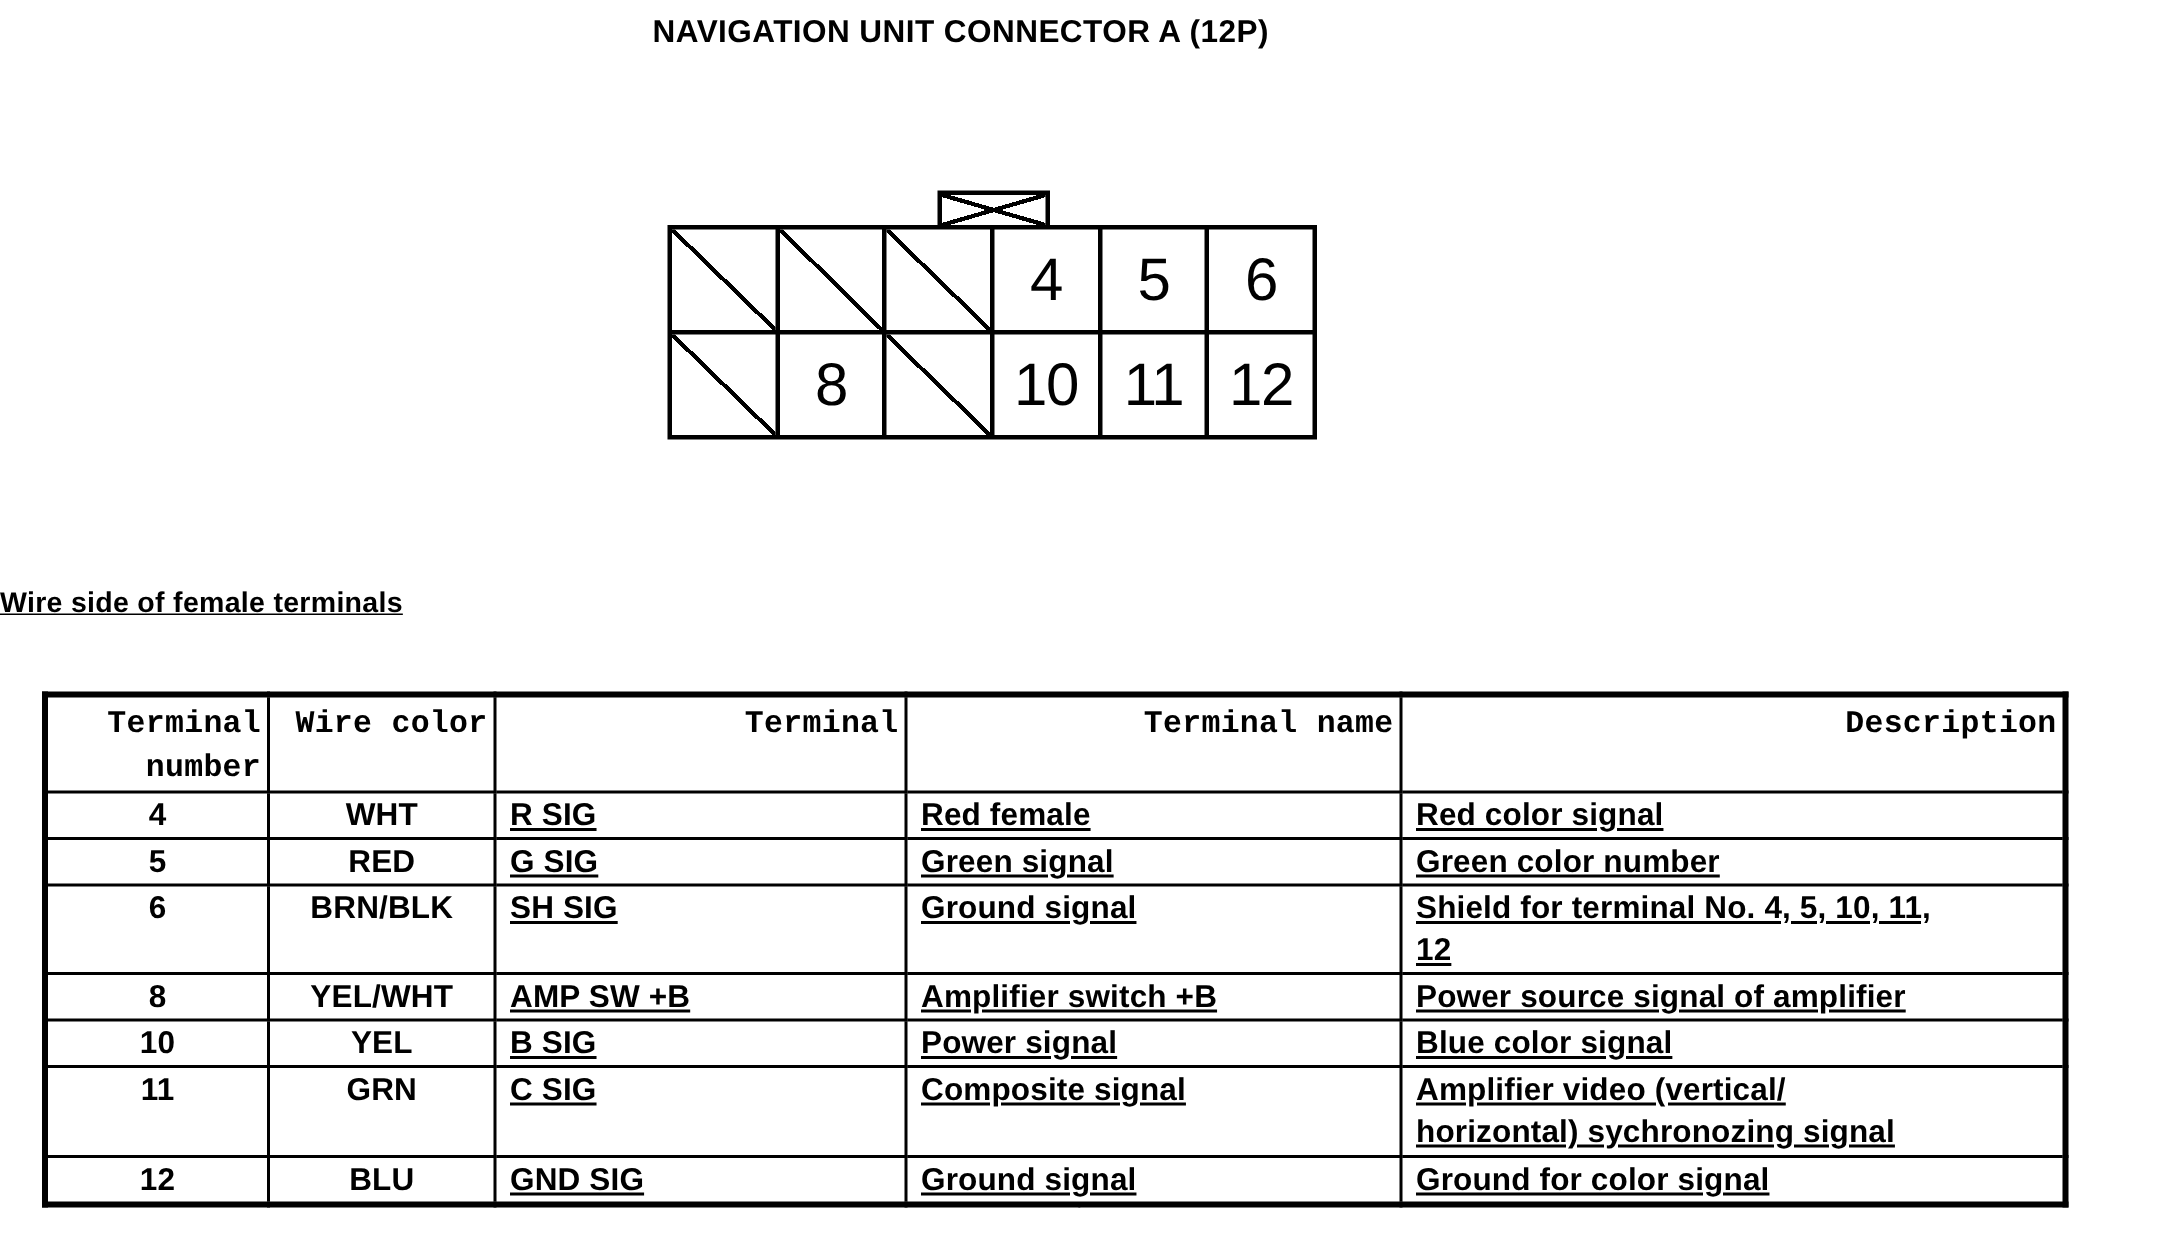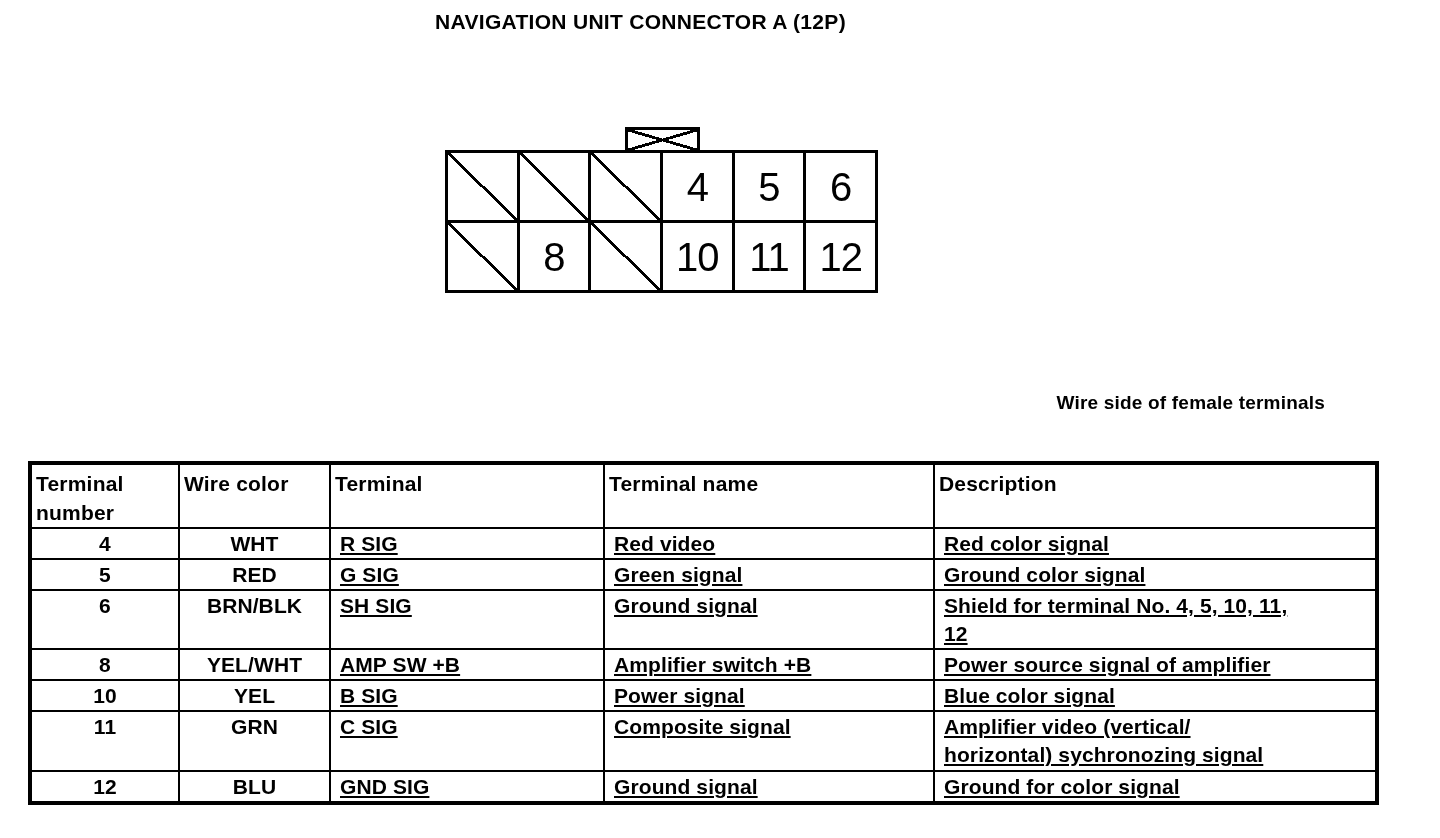--- a/index.html
+++ b/index.html
@@ -7,22 +7,22 @@
     position:relative;width:1440px;height:838px;background:#ffffff;overflow:hidden;
     font-family:"Liberation Sans",sans-serif;color:#000;padding-left:23px;
     -webkit-font-smoothing:antialiased;
   }
   
   .page-title{
     position:absolute;top:9px;left:0;width:1281px;text-align:center;
     font-weight:700;font-size:21px;line-height:26px;letter-spacing:.3px;
   }
   .caption{
-    position:absolute;top:391px;left:0;width:1325px;text-align:right;
-    font-weight:700;font-size:19px;line-height:24px;letter-spacing:.2px;
+    position:absolute;top:391px;left:0;width:1325px;text-align:left;
+    font-weight:700;font-size:19px;line-height:24px;letter-spacing:.2px;text-decoration:underline;
   }
   
   .lock-tab{
     position:absolute;left:625px;top:127px;width:75px;height:26px;
     box-sizing:border-box;border:3px solid #000;background-color:#fff;
     background-image:
       linear-gradient(to top right,    transparent calc(50% - 1.4px), #000 calc(50% - 1.4px), #000 calc(50% + 1.4px), transparent calc(50% + 1.4px)),
       linear-gradient(to bottom right, transparent calc(50% - 1.4px), #000 calc(50% - 1.4px), #000 calc(50% + 1.4px), transparent calc(50% + 1.4px));
   }
   .pin-grid{
@@ -45,21 +45,21 @@
     position:absolute;left:28px;top:461px;width:1347px;
     border-collapse:collapse;table-layout:fixed;
     border:4px solid #000;
   }
   .term-table th,.term-table td{
     border:2px solid #000;color:#000;overflow:hidden;
   }
   .term-table thead tr{height:62px;}
   .term-table th{
     font-weight:700;font-size:21px;line-height:29px;
-    vertical-align:top;padding:4px 4px 0;text-align:left;letter-spacing:.2px;
+    vertical-align:top;padding:4px 4px 0;text-align:right;letter-spacing:.2px;font-family:Liberation Mono, monospace;
   }
   .term-table td{
     font-weight:700;font-size:21px;line-height:28px;
     vertical-align:top;padding:1px 8px 0;white-space:pre-line;letter-spacing:.1px;
   }
   td.c-center{text-align:center;padding:1px 2px 0;}
   td.c-left{text-align:left;padding-left:9px;text-decoration:underline;}
   tr.r0{height:30px;} tr.r1{height:28px;} tr.r2{height:59px;}
   tr.r3{height:30px;} tr.r4{height:31px;} tr.r5{height:60px;}
   tr.r6{height:27px;}
@@ -110,29 +110,29 @@
         <th>Terminal</th>
         <th>Terminal name</th>
         <th>Description</th>
       </tr>
     </thead>
     <tbody>
       <tr class="r0">
         <td class="c-center">4</td>
         <td class="c-center">WHT</td>
         <td class="c-left">R SIG</td>
-        <td class="c-left">Red video</td>
+        <td class="c-left">Red female</td>
         <td class="c-left">Red color signal</td>
       </tr>
       <tr class="r1">
         <td class="c-center">5</td>
         <td class="c-center">RED</td>
         <td class="c-left">G SIG</td>
         <td class="c-left">Green signal</td>
-        <td class="c-left">Ground color signal</td>
+        <td class="c-left">Green color number</td>
       </tr>
       <tr class="r2">
         <td class="c-center">6</td>
         <td class="c-center">BRN/BLK</td>
         <td class="c-left">SH SIG</td>
         <td class="c-left">Ground signal</td>
         <td class="c-left">Shield for terminal No. 4, 5, 10, 11,
 12</td>
       </tr>
       <tr class="r3">

